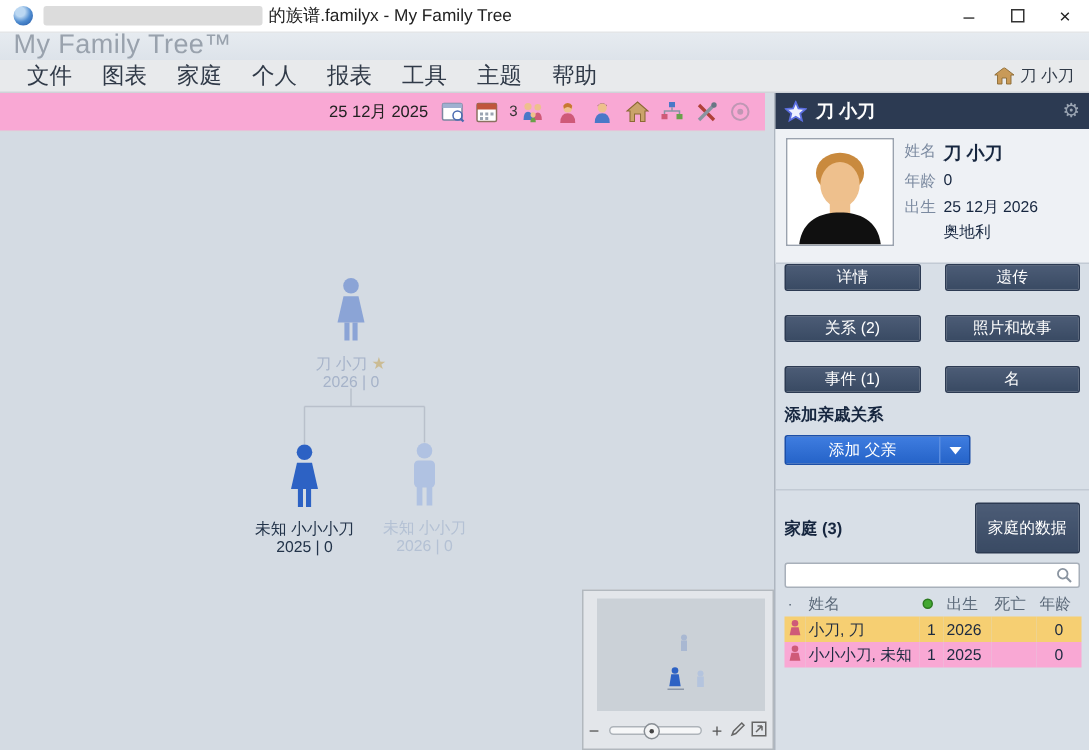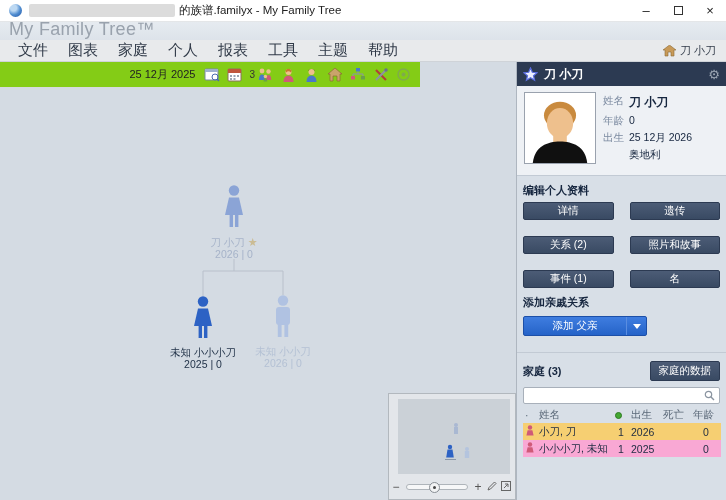--- a/index.html
+++ b/index.html
@@ -31,21 +31,21 @@
   .menubar { position:absolute; top:40px; left:0; width:726px; height:22px;
     background:#e8eaec; border-bottom:1px solid #cfd3d8; display:flex; align-items:center; padding:0 8px; }
   .menuitem { padding:2px 10px; color:#303a48; font-size:15px; }
   .homeperson { margin-left:auto; display:flex; align-items:center; gap:4px; color:#303a48; padding-right:2px; }
 
   
   .main { position:absolute; top:62px; left:0; width:726px; height:438px; display:flex; }
   .canvas { position:relative; width:516px; height:438px; background:#d4dbe3; overflow:hidden; }
 
   
-  .toolbar { position:absolute; top:0; left:0; width:420px; height:26px; background:#84cc16;
+  .toolbar { position:absolute; top:0; left:0; width:510px; height:26px; background:#f9a8d4;
     border-bottom:1px solid #d6dade; display:flex; align-items:center; justify-content:flex-end;
     gap:6px; padding-right:8px; }
   .tbdate { font-size:11px; color:#222; margin-right:2px; }
   .tbicon { width:17px; height:17px; display:flex; align-items:center; justify-content:center; }
   .tbcount { font-size:10px; color:#333; margin-right:-4px; }
   .tbicon.disabled { opacity:.45; }
 
   
   .treelines { position:absolute; left:0; top:0; width:516px; height:438px; pointer-events:none; }
   .node { position:absolute; text-align:center; }
@@ -87,21 +87,21 @@
     border-radius:2px; color:#fff; font-size:10.5px; display:flex; align-items:center; justify-content:center; }
 
   .addbtn { margin:2px 6px 0 6px; width:124px; height:20px; display:flex; border:1px solid #1c4fa8;
     border-radius:2px; overflow:hidden; background:linear-gradient(#3f7de0,#2563c8); }
   .addbtn .lbl { flex:1; color:#fff; font-size:10.5px; display:flex; align-items:center; justify-content:center; }
   .addbtn .chev { width:20px; border-left:1px solid #5a8de0; display:flex; align-items:center; justify-content:center; }
   .chevtri { width:0; height:0; border-left:4px solid transparent; border-right:4px solid transparent; border-top:5px solid #fff; }
 
   .famhead { display:flex; align-items:center; padding:8px 6px 3px 6px; border-top:1px solid #c2cad4; margin-top:16px; }
   .famhead .t { font-weight:bold; color:#16263f; flex:1; }
-  .datbtn { height:20px; padding:0 8px; background:linear-gradient(#4c5c76,#394a63); border:1px solid #2c3a52;
+  .datbtn { height:34px; padding:0 8px; background:linear-gradient(#4c5c76,#394a63); border:1px solid #2c3a52;
     border-radius:2px; color:#fff; font-size:10.5px; display:flex; align-items:center; }
 
   .searchbox { margin:3px 6px; height:17px; background:#fff; border:1px solid #a8b0ba; border-radius:2px;
     display:flex; align-items:center; }
   .searchbox input { flex:1; border:0; outline:0; height:13px; font-size:10.5px; padding-left:4px; background:transparent; }
   .mag { margin-right:4px; }
 
   table.fam { width:198px; margin:2px 6px 0 6px; border-collapse:collapse; font-size:10.5px; }
   table.fam th { font-weight:normal; color:#5a6878; text-align:left; padding:1px 2px; }
   table.fam td { padding:1.5px 2px; color:#1c2a40; }
@@ -357,21 +357,20 @@
               <span class="flabel">出生</span>
               <span class="fval">25 12月 2026</span>
             </div>
           <div class="frow">
               <span class="flabel"></span>
               <span class="fval">奥地利</span>
             </div>
         </div>
       </div>
 
-      <div class="sectitle">编辑个人资料</div>
       <div class="btngrid">
         <div class="navybtn">详情</div>
         <div class="navybtn">遗传</div>
         <div class="navybtn">关系 (2)</div>
         <div class="navybtn">照片和故事</div>
         <div class="navybtn">事件 (1)</div>
         <div class="navybtn">名</div>
       </div>
 
       <div class="sectitle">添加亲戚关系</div>

